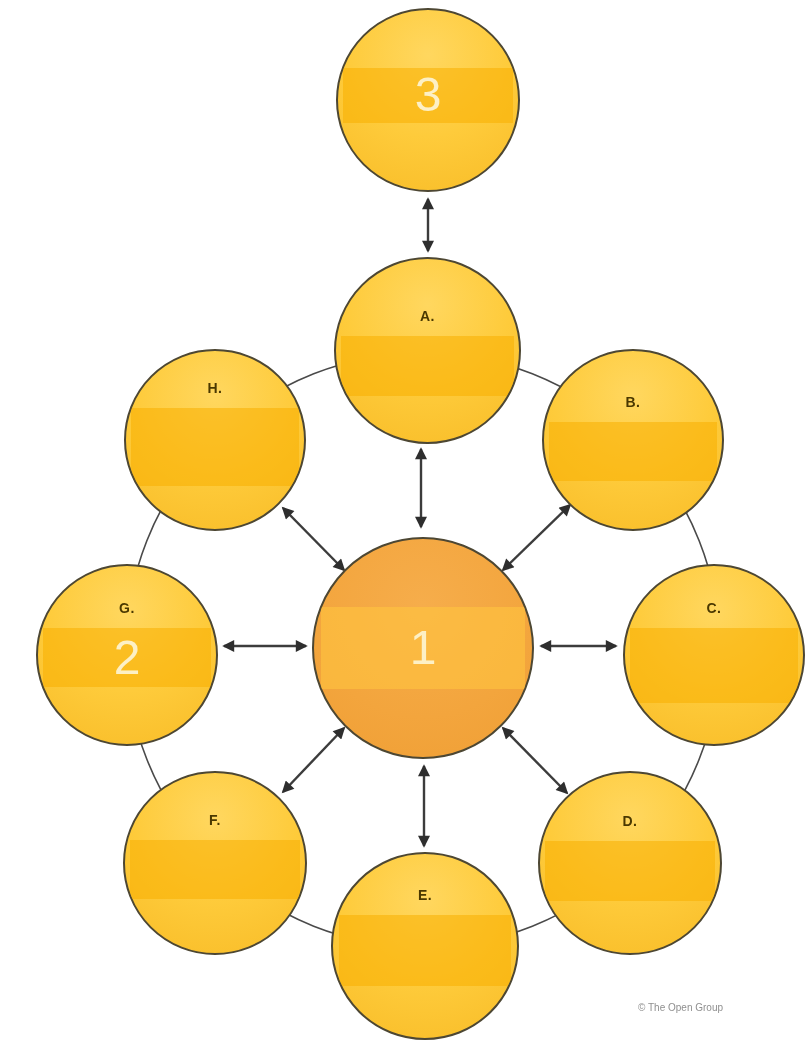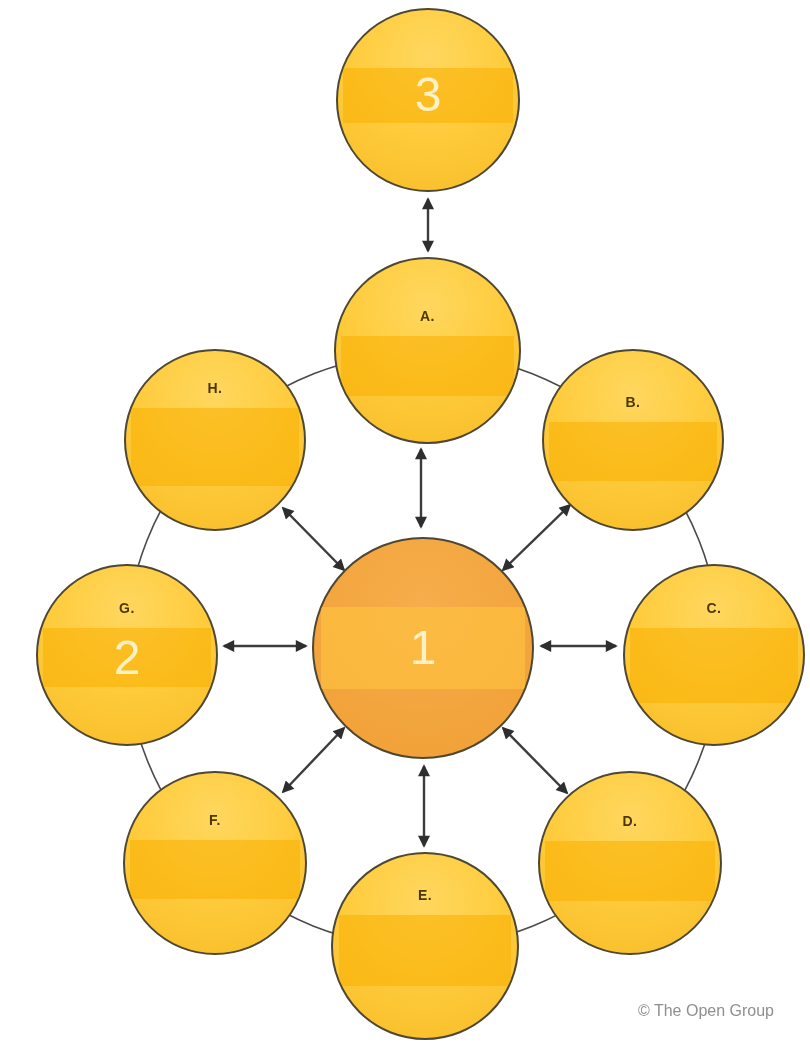--- a/index.html
+++ b/index.html
@@ -37,21 +37,21 @@
   .n-b     {left:542px;top:349px;width:182px;height:182px;--bt:40%;--bh:33%;}
   .n-c     {left:623px;top:564px;width:182px;height:182px;--bt:35%;--bh:42%;}
   .n-d     {left:538px;top:771px;width:184px;height:184px;--bt:38%;--bh:33%;}
   .n-e     {left:331px;top:852px;width:188px;height:188px;--bt:33%;--bh:39%;}
   .n-f     {left:123px;top:771px;width:184px;height:184px;--bt:37%;--bh:33%;}
   .n-g     {left:36px; top:564px;width:182px;height:182px;--bt:35%;--bh:33%;}
   .n-h     {left:124px;top:349px;width:182px;height:182px;--bt:32%;--bh:44%;}
   .n-center{left:312px;top:537px;width:222px;height:222px;--bt:31%;--bh:38%;}
   .copyright{
     position:absolute;left:638px;top:1002px;width:160px;
-    font-size:16px;color:#8f8f8f;
+    font-size:10px;color:#8f8f8f;
   }
 </style>
 </head>
 <body>
 
 <div class="stage">
 
   <svg class="connectors" viewBox="0 0 810 1047" xmlns="http://www.w3.org/2000/svg">
     <defs>
       <marker id="arrow" viewBox="0 0 10 10" refX="8.5" refY="5" markerUnits="userSpaceOnUse" markerWidth="13" markerHeight="12" orient="auto-start-reverse">

